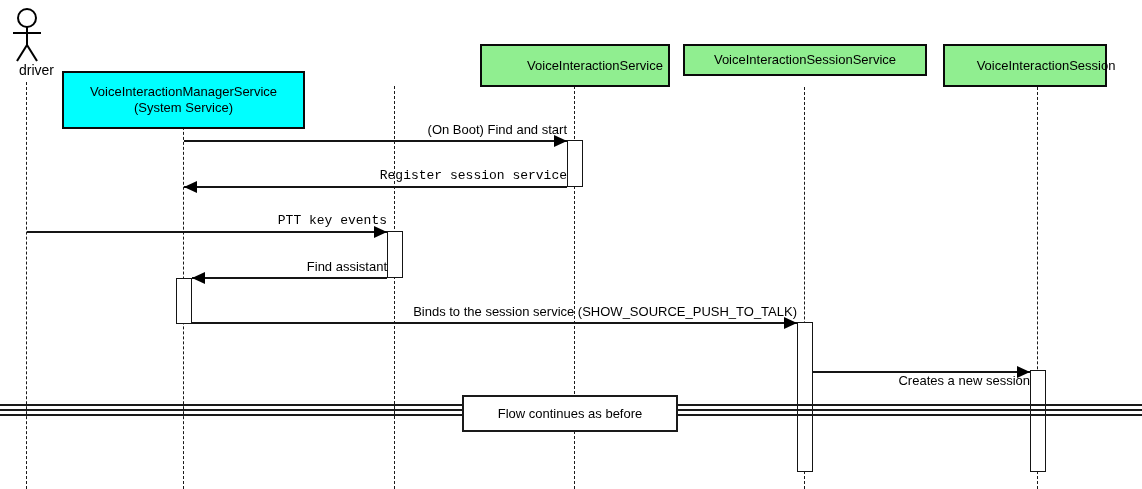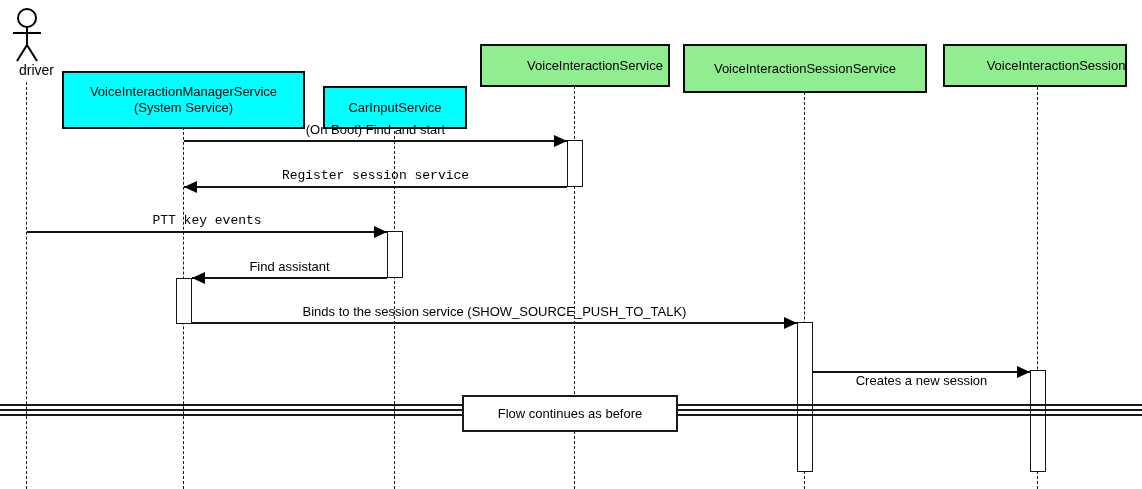--- a/index.html
+++ b/index.html
@@ -30,21 +30,21 @@
   .pbox.cyan{background:var(--participant-cyan,#00FFFF);margin-top:42px;}
   .pbox.green{background:var(--participant-green,#90EE90);}
   
   .activation{
     position:absolute;box-sizing:border-box;width:16px;
     background:#fff;border:1.5px solid #151515;z-index:2;
   }
   
   .msg-label{
     position:absolute;font-size:13px;line-height:17px;height:17px;
-    text-align:center;white-space:nowrap;z-index:4;
+    text-align:right;white-space:nowrap;z-index:4;
   }
   .msg-line{position:absolute;height:1.5px;background:#151515;z-index:4;}
   .arr{position:absolute;width:0;height:0;z-index:5;
     border-top:6px solid transparent;border-bottom:6px solid transparent;}
   .arr-r{border-left:13px solid #000;}
   .arr-l{border-right:13px solid #000;}
   
   .divider-line{position:absolute;left:0;width:1142px;height:1.5px;background:#1a1a1a;z-index:6;}
   .divider-box{
     position:absolute;box-sizing:border-box;
@@ -70,24 +70,23 @@
 
   <div class="lifeline" style="left:26px;  top:82px; height:407px;"></div>
   <div class="lifeline" style="left:183px; top:87px; height:402px;"></div>
   <div class="lifeline" style="left:394px; top:86px; height:403px;"></div>
   <div class="lifeline" style="left:574px; top:86px; height:403px;"></div>
   <div class="lifeline" style="left:804px; top:87px; height:402px;"></div>
   <div class="lifeline" style="left:1037px;top:87px; height:402px;"></div>
 
   <div class="pbox cyan" style="left:62px;  top:29px; width:243px; height:58px;">VoiceInteractionManagerService
 (System Service)</div>
-  <div class="pbox cyan" style="left:323px; top:44px; width:144px; height:43px;">CarInputService</div>
   <div class="pbox green" style="left:480px; top:44px; width:190px; height:43px;padding-left:40px;">VoiceInteractionService</div>
-  <div class="pbox green" style="left:683px; top:44px; width:244px; height:49px;">VoiceInteractionSessionService</div>
-  <div class="pbox green" style="left:943px; top:44px; width:184px; height:43px;padding-left:42px;">VoiceInteractionSession</div>
+  <div class="pbox green" style="left:683px; top:44px; width:244px; height:32px;">VoiceInteractionSessionService</div>
+  <div class="pbox green" style="left:943px; top:44px; width:164px; height:43px;padding-left:42px;">VoiceInteractionSession</div>
 
   <div class="activation" style="left:567px;  top:140px; height:47px;"></div>
   <div class="activation" style="left:387px;  top:231px; height:47px;"></div>
   <div class="activation" style="left:176px;  top:278px; height:46px;"></div>
   <div class="activation" style="left:797px;  top:322px; height:150px;"></div>
   <div class="activation" style="left:1030px; top:370px; height:102px;"></div>
 
   <div>
     <div class="msg-label" style="left:184px; top:121px; width:383px;">(On Boot) Find and start</div>
     <div class="msg-line" style="left:184px; top:140px; width:383px;"></div>

